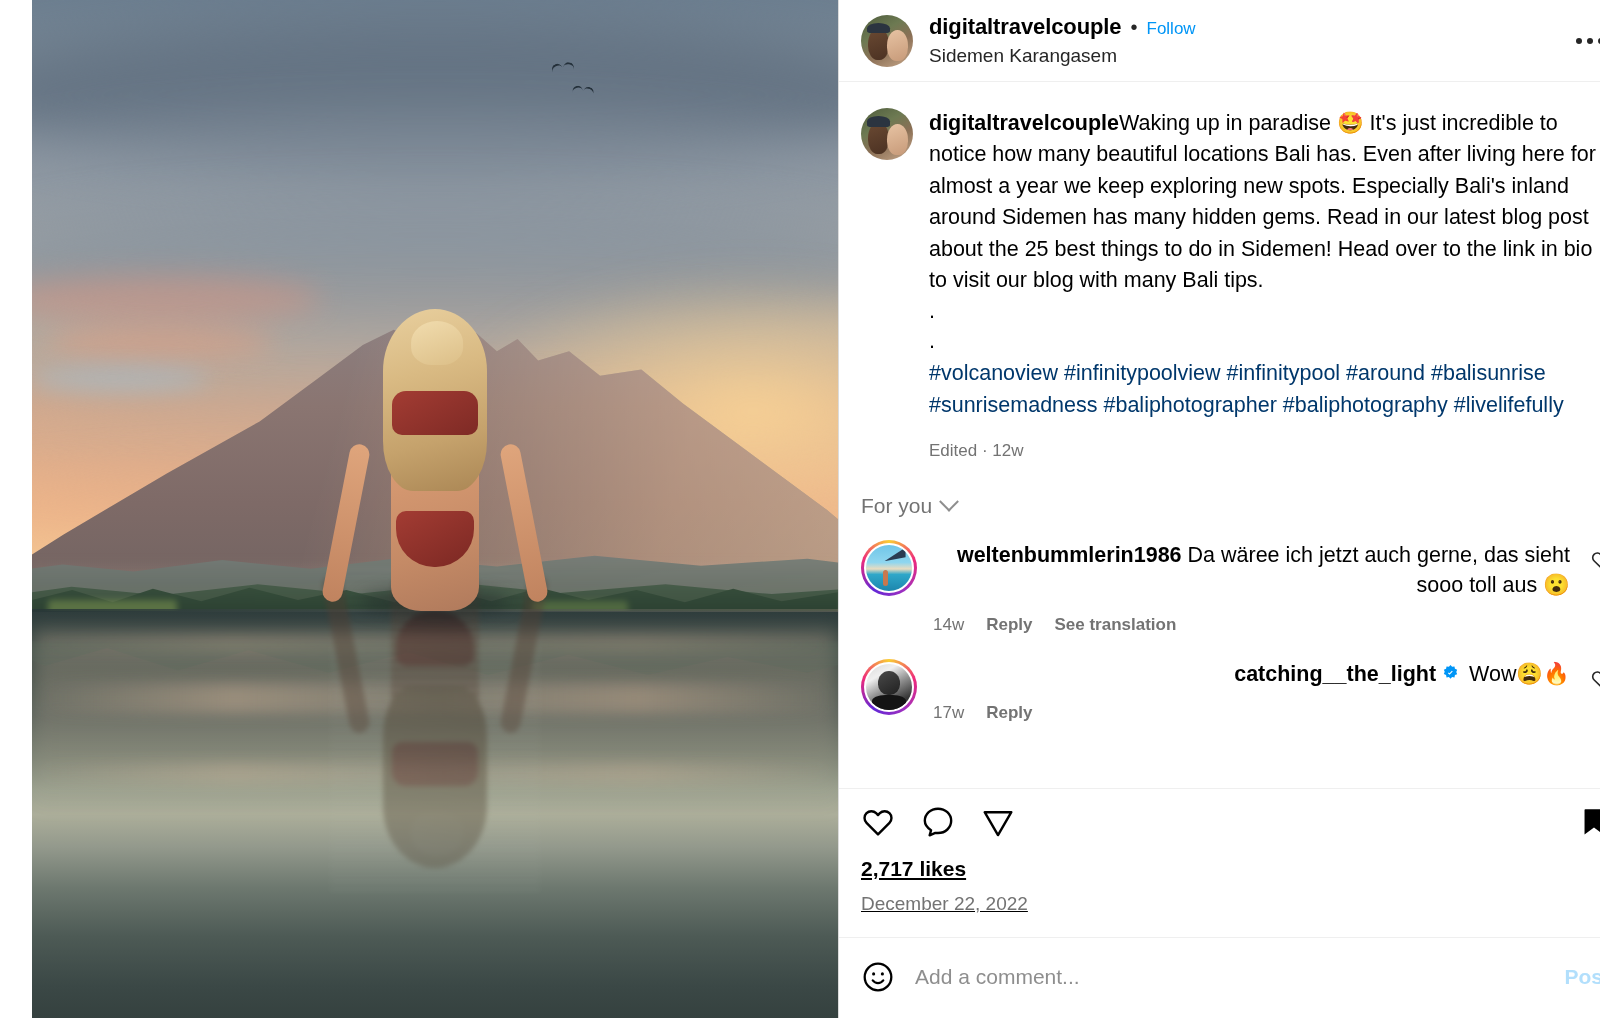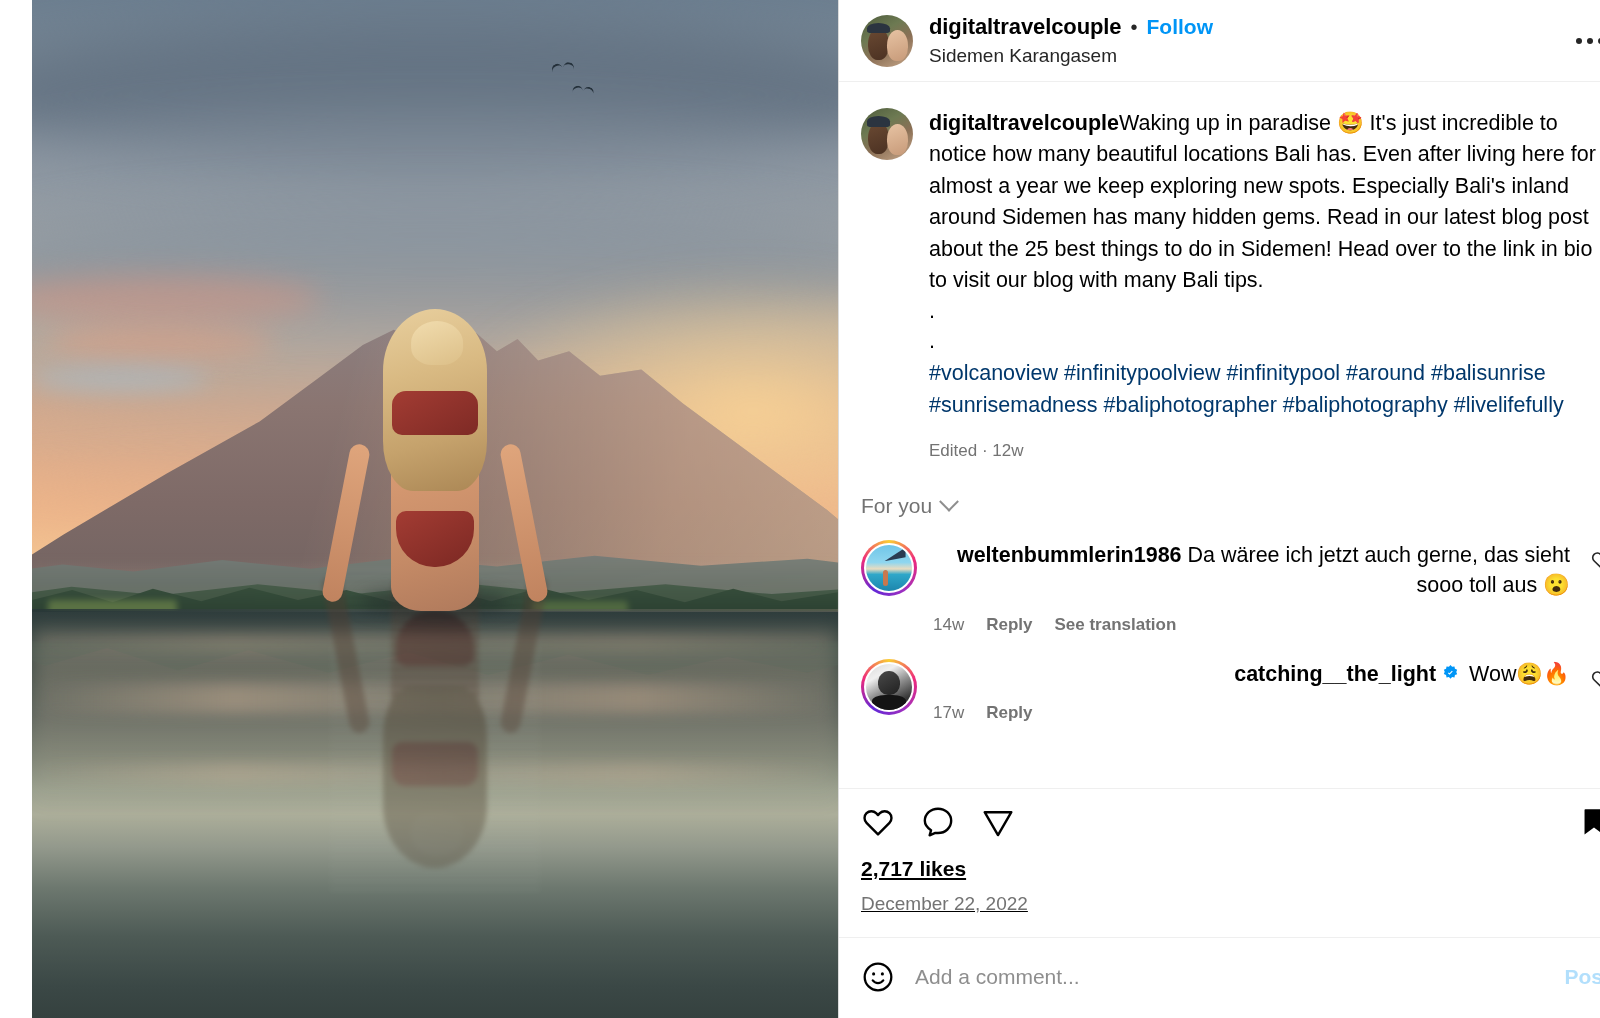--- a/index.html
+++ b/index.html
@@ -298,21 +298,21 @@
     display: flex; flex-direction: column; justify-content: center;
     min-width: 0; flex: 1 1 auto;
   }
   .hrow1 { display: flex; align-items: baseline; gap: 9px; }
   .uname {
     font-size: 22px; font-weight: 700; color: #000; letter-spacing: -.1px;
     cursor: pointer;
   }
   .dot-sep { font-size: 20px; color: #262626; }
   .follow {
-    font-size: 21px; font-weight: 700; color: #0095f6; cursor: pointer;
+    font-size: 17px; font-weight: 400; color: #0095f6; cursor: pointer;
   }
   .hloc {
     font-size: 19px; color: #262626; margin-top: 5px; cursor: pointer;
   }
   .more-btn {
     flex: 0 0 auto; padding: 10px 12px; cursor: pointer;
     display:flex; align-items:center; gap:5px;
   }
   .more-btn span {
     width: 6px; height: 6px; border-radius: 50%; background: #262626; display:block;

